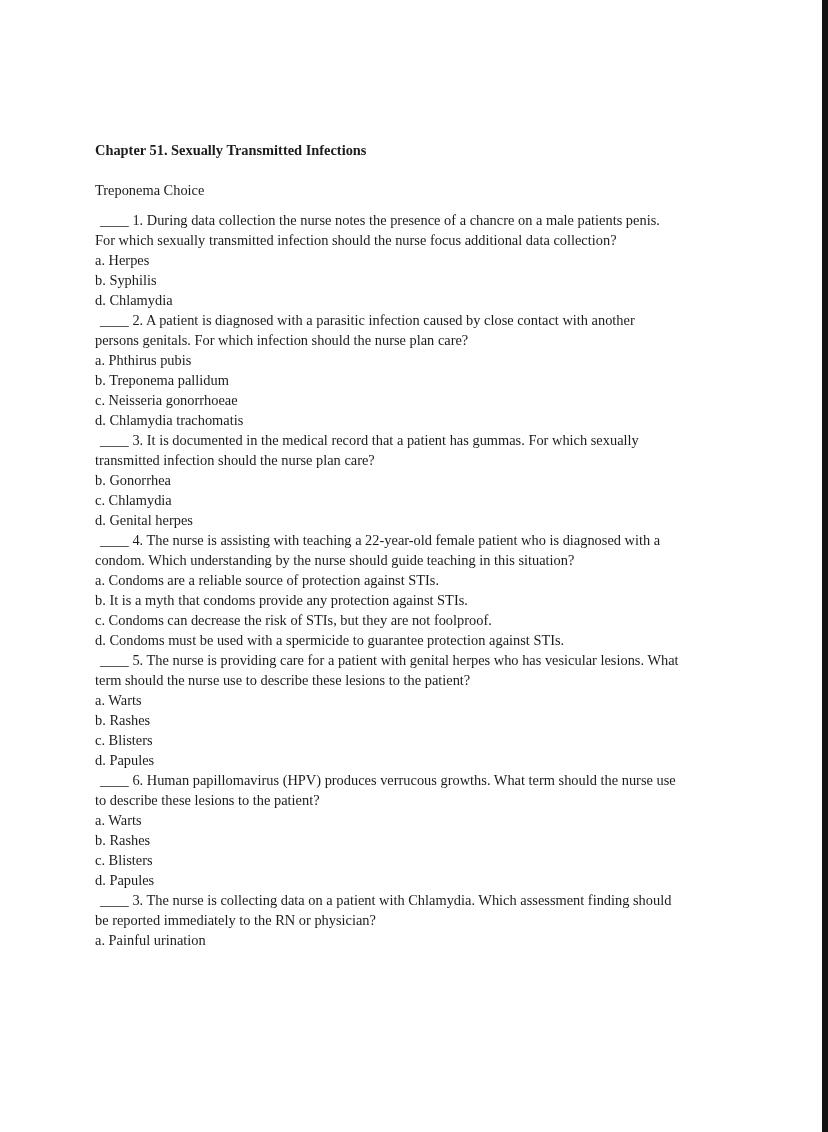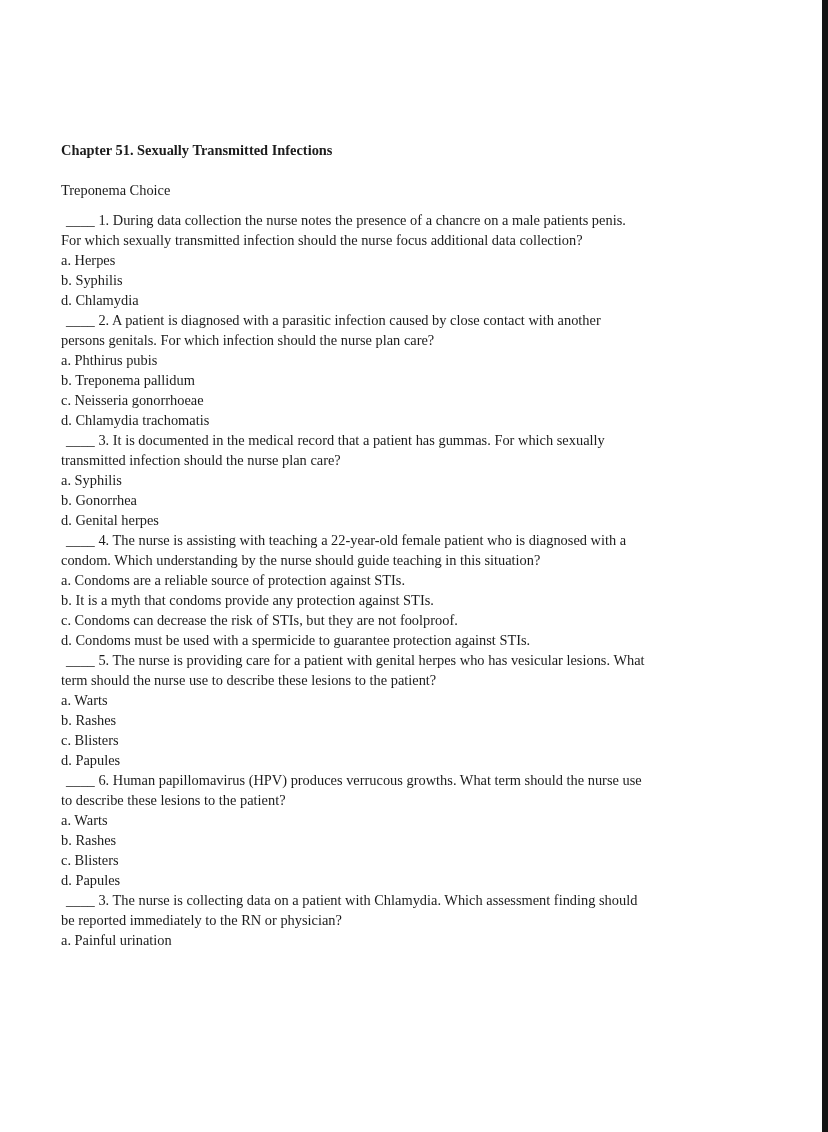--- a/index.html
+++ b/index.html
@@ -32,20 +32,21 @@
     position: absolute;
     left: 61px;
     top: 140px;
     width: 714px;
   }
   .line {
     height: 20px;
     line-height: 20px;
     font-size: 14.4px;
     white-space: nowrap;
+    margin-left: 34px;
   }
   .title {
     font-weight: bold;
   }
   .blank-line {
     height: 20px;
   }
   .para-gap {
     height: 10px;
   }
@@ -69,22 +70,22 @@
         <div class="line">b. Syphilis</div>
         <div class="line">d. Chlamydia</div>
         <div class="line stem-first">____ 2. A patient is diagnosed with a parasitic infection caused by close contact with another</div>
         <div class="line">persons genitals. For which infection should the nurse plan care?</div>
         <div class="line">a. Phthirus pubis</div>
         <div class="line">b. Treponema pallidum</div>
         <div class="line">c. Neisseria gonorrhoeae</div>
         <div class="line">d. Chlamydia trachomatis</div>
         <div class="line stem-first">____ 3. It is documented in the medical record that a patient has gummas. For which sexually</div>
         <div class="line">transmitted infection should the nurse plan care?</div>
-        <div class="line">a. Syphilis</div>
         <div class="line">b. Gonorrhea</div>
+        <div class="line">c. Chlamydia</div>
         <div class="line">d. Genital herpes</div>
         <div class="line stem-first">____ 4. The nurse is assisting with teaching a 22-year-old female patient who is diagnosed with a</div>
         <div class="line">condom. Which understanding by the nurse should guide teaching in this situation?</div>
         <div class="line">a. Condoms are a reliable source of protection against STIs.</div>
         <div class="line">b. It is a myth that condoms provide any protection against STIs.</div>
         <div class="line">c. Condoms can decrease the risk of STIs, but they are not foolproof.</div>
         <div class="line">d. Condoms must be used with a spermicide to guarantee protection against STIs.</div>
         <div class="line stem-first">____ 5. The nurse is providing care for a patient with genital herpes who has vesicular lesions. What</div>
         <div class="line">term should the nurse use to describe these lesions to the patient?</div>
         <div class="line">a. Warts</div>

